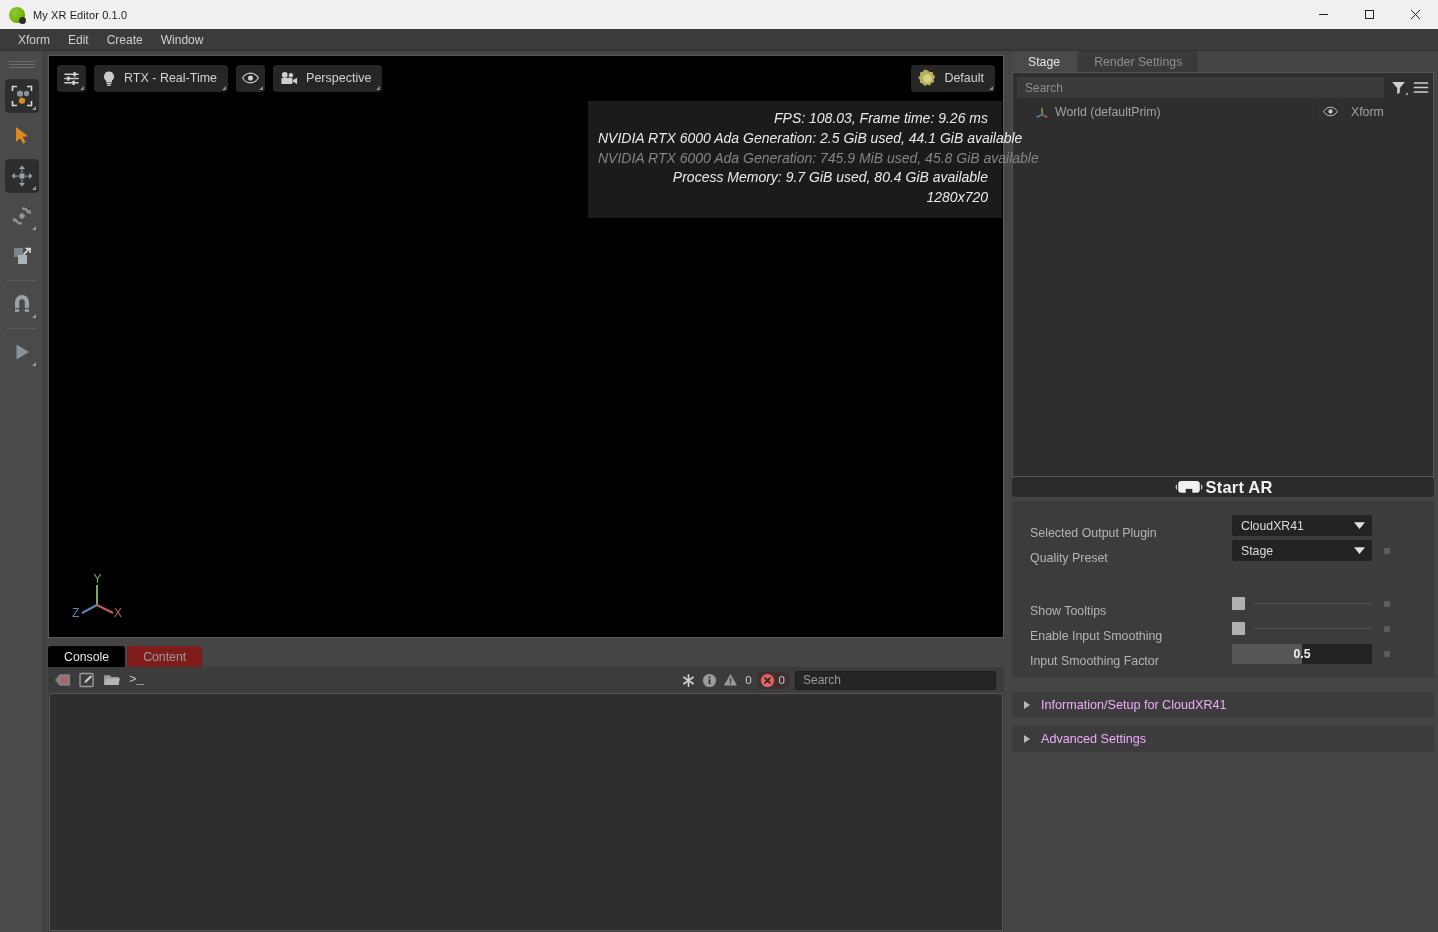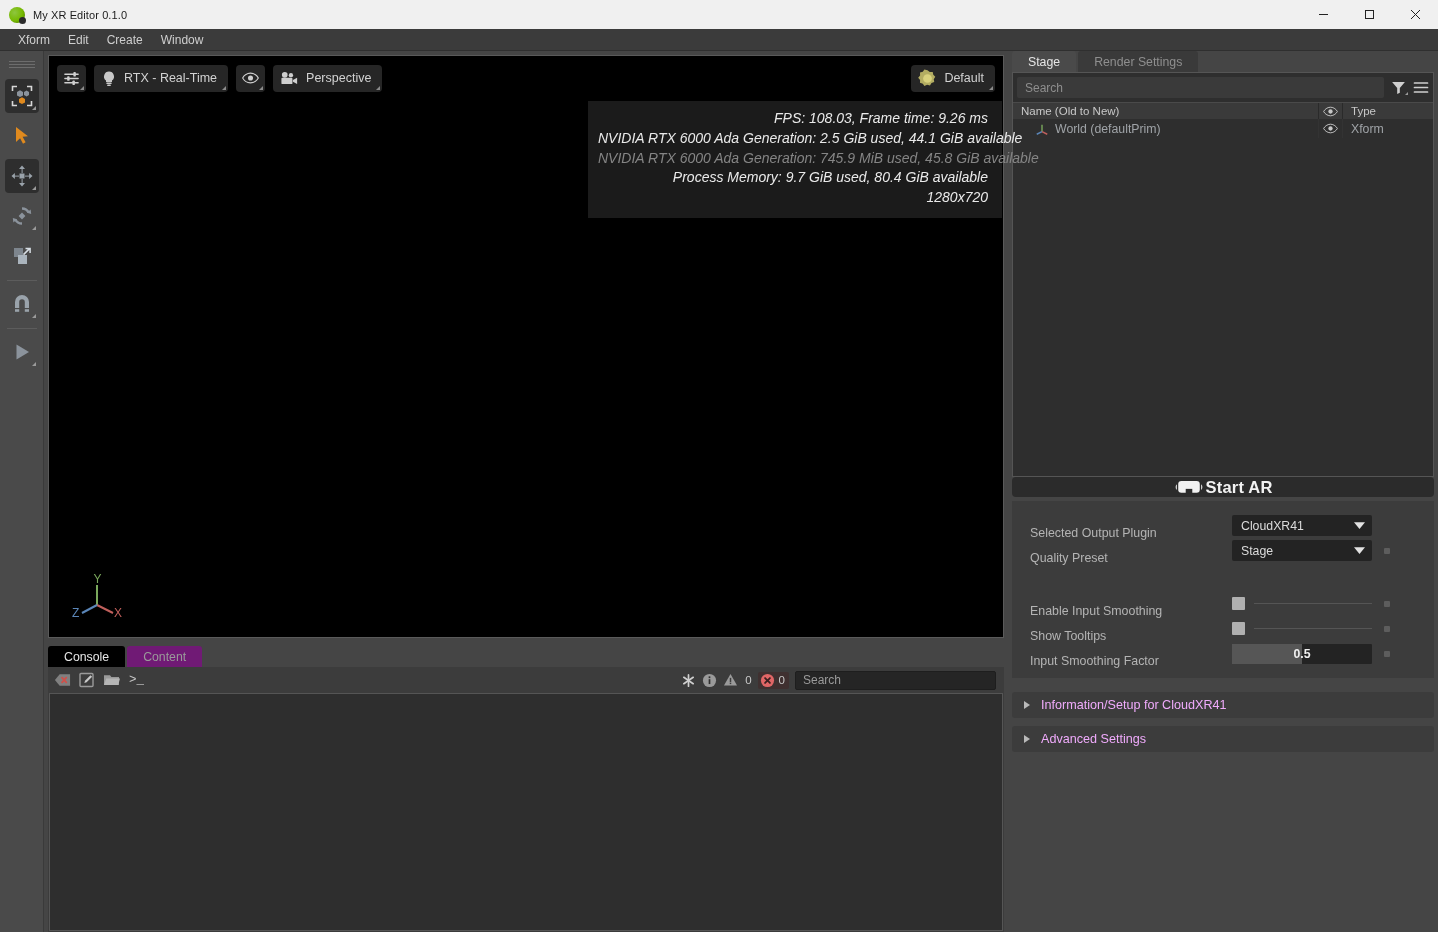--- a/index.html
+++ b/index.html
@@ -95,21 +95,21 @@
   .stats div { font-size: 14px; color: #eaeaea; line-height: 19.8px; white-space: nowrap; font-style: italic; }
   .stats div.dim { color: #858585; }
 
   .axis-gizmo { position: absolute; left: 20px; bottom: 18px; width: 56px; height: 48px; }
 
   
   .dock { margin: 8px 4px 0 4px; flex: 1; display: flex; flex-direction: column; }
   .tabstrip { display: flex; height: 21px; align-items: flex-end; }
   .tab {
     height: 21px; padding: 0 16px; font-size: 12.3px; display: flex; align-items: center;
-    background: #701a75; color: #9a9a9a; border-radius: 3px 3px 0 0; margin-right: 2px;
+    background: #7f1d1d; color: #9a9a9a; border-radius: 3px 3px 0 0; margin-right: 2px;
   }
   .tab.active { background: #000000; color: #e6e6e6; }
   .console-body { flex: 1; background: #3c3c3c; display: flex; flex-direction: column; }
   .console-toolbar {
     height: 26px; display: flex; align-items: center; padding: 0 6px; gap: 8px;
     background: #3c3c3c;
   }
   .ctool { display: flex; align-items: center; justify-content: center; height: 18px; }
   .prompt { font-size: 12.5px; color: #c9c9c9; font-family: "Liberation Mono", monospace; }
   .console-right { margin-left: auto; display: flex; align-items: center; gap: 6px; padding-right: 2px; }
@@ -486,30 +486,20 @@
           <svg width="16" height="15" viewBox="0 0 16 15">
             <g stroke="#cfcfcf" stroke-width="1.7" stroke-linecap="round">
               <line x1="1.5" y1="3" x2="14.5" y2="3"></line>
                 <line x1="1.5" y1="7.5" x2="14.5" y2="7.5"></line>
                 <line x1="1.5" y1="12" x2="14.5" y2="12"></line>
             </g>
           </svg>
         </div>
       </div>
 
-      <div class="stage-header">
-        <div class="col-name">Name (Old to New)</div>
-        <div class="col-eye">
-          <svg width="15" height="11" viewBox="0 0 16 11">
-            <path d="M8 .9c3.5 0 6.4 2.6 7.3 4.6C14.4 7.5 11.5 10.1 8 10.1S1.6 7.5.7 5.5C1.6 3.5 4.5.9 8 .9z" fill="none" stroke="#c8c8c8" stroke-width="1"></path>
-            <circle cx="8" cy="5.5" r="2.3" fill="#c8c8c8"></circle>
-          </svg>
-        </div>
-        <div class="col-type">Type</div>
-      </div>
 
       <div class="stage-row">
         <div class="row-name">
           <svg width="14" height="14" viewBox="0 0 16 16">
             <line x1="8" y1="11" x2="8" y2="3" stroke="#7aa85c" stroke-width="1.6"></line>
             <line x1="8" y1="11" x2="14" y2="14" stroke="#c1605c" stroke-width="1.6"></line>
             <line x1="8" y1="11" x2="2" y2="14" stroke="#5b86b8" stroke-width="1.6"></line>
           </svg>
           <span>World (defaultPrim)</span>
         </div>
@@ -564,30 +554,30 @@
           </div>
           <div class="reset-dot"></div>
         </div>
 
         <div class="srow-gap"></div>
 
 
         <div class="srow-gap"></div>
 
         <div class="srow">
-          <div class="srow-label">Enable Input Smoothing</div>
+          <div class="srow-label">Show Tooltips</div>
           <div class="chk-wrap">
             <div class="chk"></div>
             <div class="chk-line"></div>
           </div>
           <div class="reset-dot"></div>
         </div>
 
         <div class="srow">
-          <div class="srow-label">Show Tooltips</div>
+          <div class="srow-label">Enable Input Smoothing</div>
           <div class="chk-wrap">
             <div class="chk"></div>
             <div class="chk-line"></div>
           </div>
           <div class="reset-dot"></div>
         </div>
 
         <div class="srow">
           <div class="srow-label">Input Smoothing Factor</div>
           <div class="num-field">

